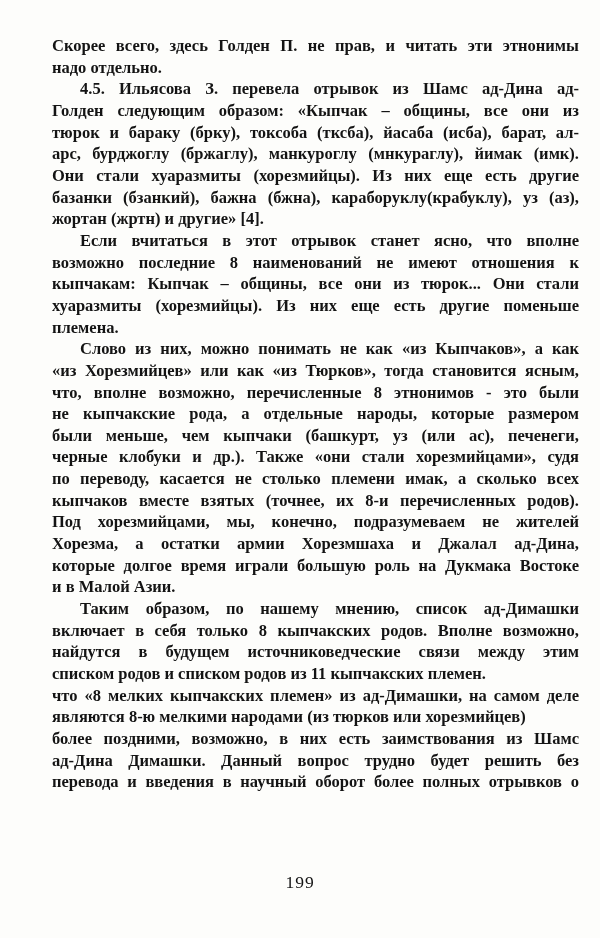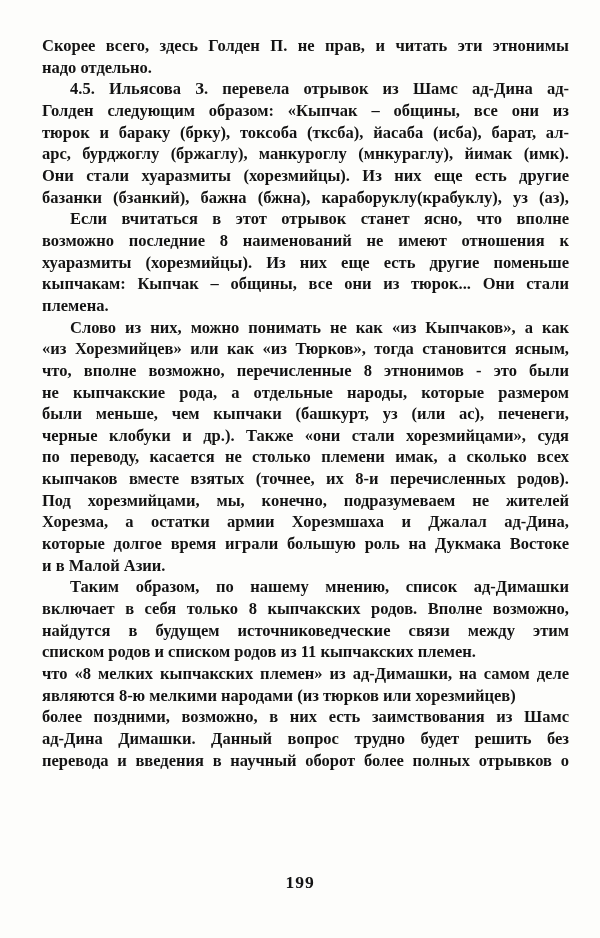--- a/index.html
+++ b/index.html
@@ -13,21 +13,21 @@
     height: 938px;
     margin: 0 auto;
     background: #fdfdfb;
     color: #141414;
     font-family: "Liberation Serif", "DejaVu Serif", serif;
     font-weight: 700;
     overflow: hidden;
   }
   .text-block {
     position: absolute;
-    left: 42px;
+    left: 52px;
     top: 35px;
     width: 527px;
   }
   .line {
     font-size: 16.5px;
     line-height: 21.65px;
     text-align: justify;
     text-align-last: justify;
     -moz-text-align-last: justify;
     white-space: normal;
@@ -41,41 +41,42 @@
   }
   .line .it {
   }
   .page-number {
     position: absolute;
     left: 0;
     top: 872px;
     width: 100%;
     text-align: center;
     font-size: 17.5px;
-    font-weight: 700;
+    font-weight: 400;
     letter-spacing: 1px;
   }
 </style>
 </head>
 <body>
 
 <div class="page">
   <div class="text-block">
       <div class="line"><span>Скорее всего, здесь Голден П. не прав, и читать эти этнонимы</span></div>
       <div class="line nolast"><span>надо отдельно.</span></div>
       <div class="line indent"><span>4.5. Ильясова З. перевела отрывок из Шамс ад-Дина ад-</span></div>
       <div class="line"><span>Голден следующим образом: </span><span class="it">«Кыпчак – общины, все они из</span></div>
       <div class="line"><span class="it">тюрок и бараку (брку), токсоба (тксба), йасаба (исба), барат, ал-</span></div>
       <div class="line"><span class="it">арс, бурджоглу (бржаглу), манкуроглу (мнкураглу), йимак (имк).</span></div>
       <div class="line"><span class="it">Они стали хуаразмиты (хорезмийцы). Из них еще есть другие</span></div>
       <div class="line"><span class="it">базанки (бзанкий), бажна (бжна), караборуклу(крабуклу), уз (аз),</span></div>
+      <div class="line nolast"><span class="it">жортан (жртн) и другие»</span><span> [4].</span></div>
       <div class="line indent"><span>Если вчитаться в этот отрывок станет ясно, что вполне</span></div>
       <div class="line"><span>возможно последние 8 наименований не имеют отношения к</span></div>
+      <div class="line"><span>кыпчакам: </span><span class="it">Кыпчак – общины, все они из тюрок... Они стали</span></div>
       <div class="line"><span class="it">хуаразмиты (хорезмийцы). Из них еще есть другие поменьше</span></div>
-      <div class="line"><span>кыпчакам: </span><span class="it">Кыпчак – общины, все они из тюрок... Они стали</span></div>
       <div class="line nolast"><span class="it">племена.</span></div>
       <div class="line indent"><span>Слово из них, можно понимать не как «из Кыпчаков», а как</span></div>
       <div class="line"><span>«из Хорезмийцев» или как «из Тюрков», тогда становится ясным,</span></div>
       <div class="line"><span>что, вполне возможно, перечисленные 8 этнонимов - это были</span></div>
       <div class="line"><span>не кыпчакские рода, а отдельные народы, которые размером</span></div>
       <div class="line"><span>были меньше, чем кыпчаки (башкурт, уз (или ас), печенеги,</span></div>
       <div class="line"><span>черные клобуки и др.). Также «они стали хорезмийцами», судя</span></div>
       <div class="line"><span>по переводу, касается не столько племени имак, а сколько всех</span></div>
       <div class="line"><span>кыпчаков вместе взятых (точнее, их 8-и перечисленных родов).</span></div>
       <div class="line"><span>Под хорезмийцами, мы, конечно, подразумеваем не жителей</span></div>

